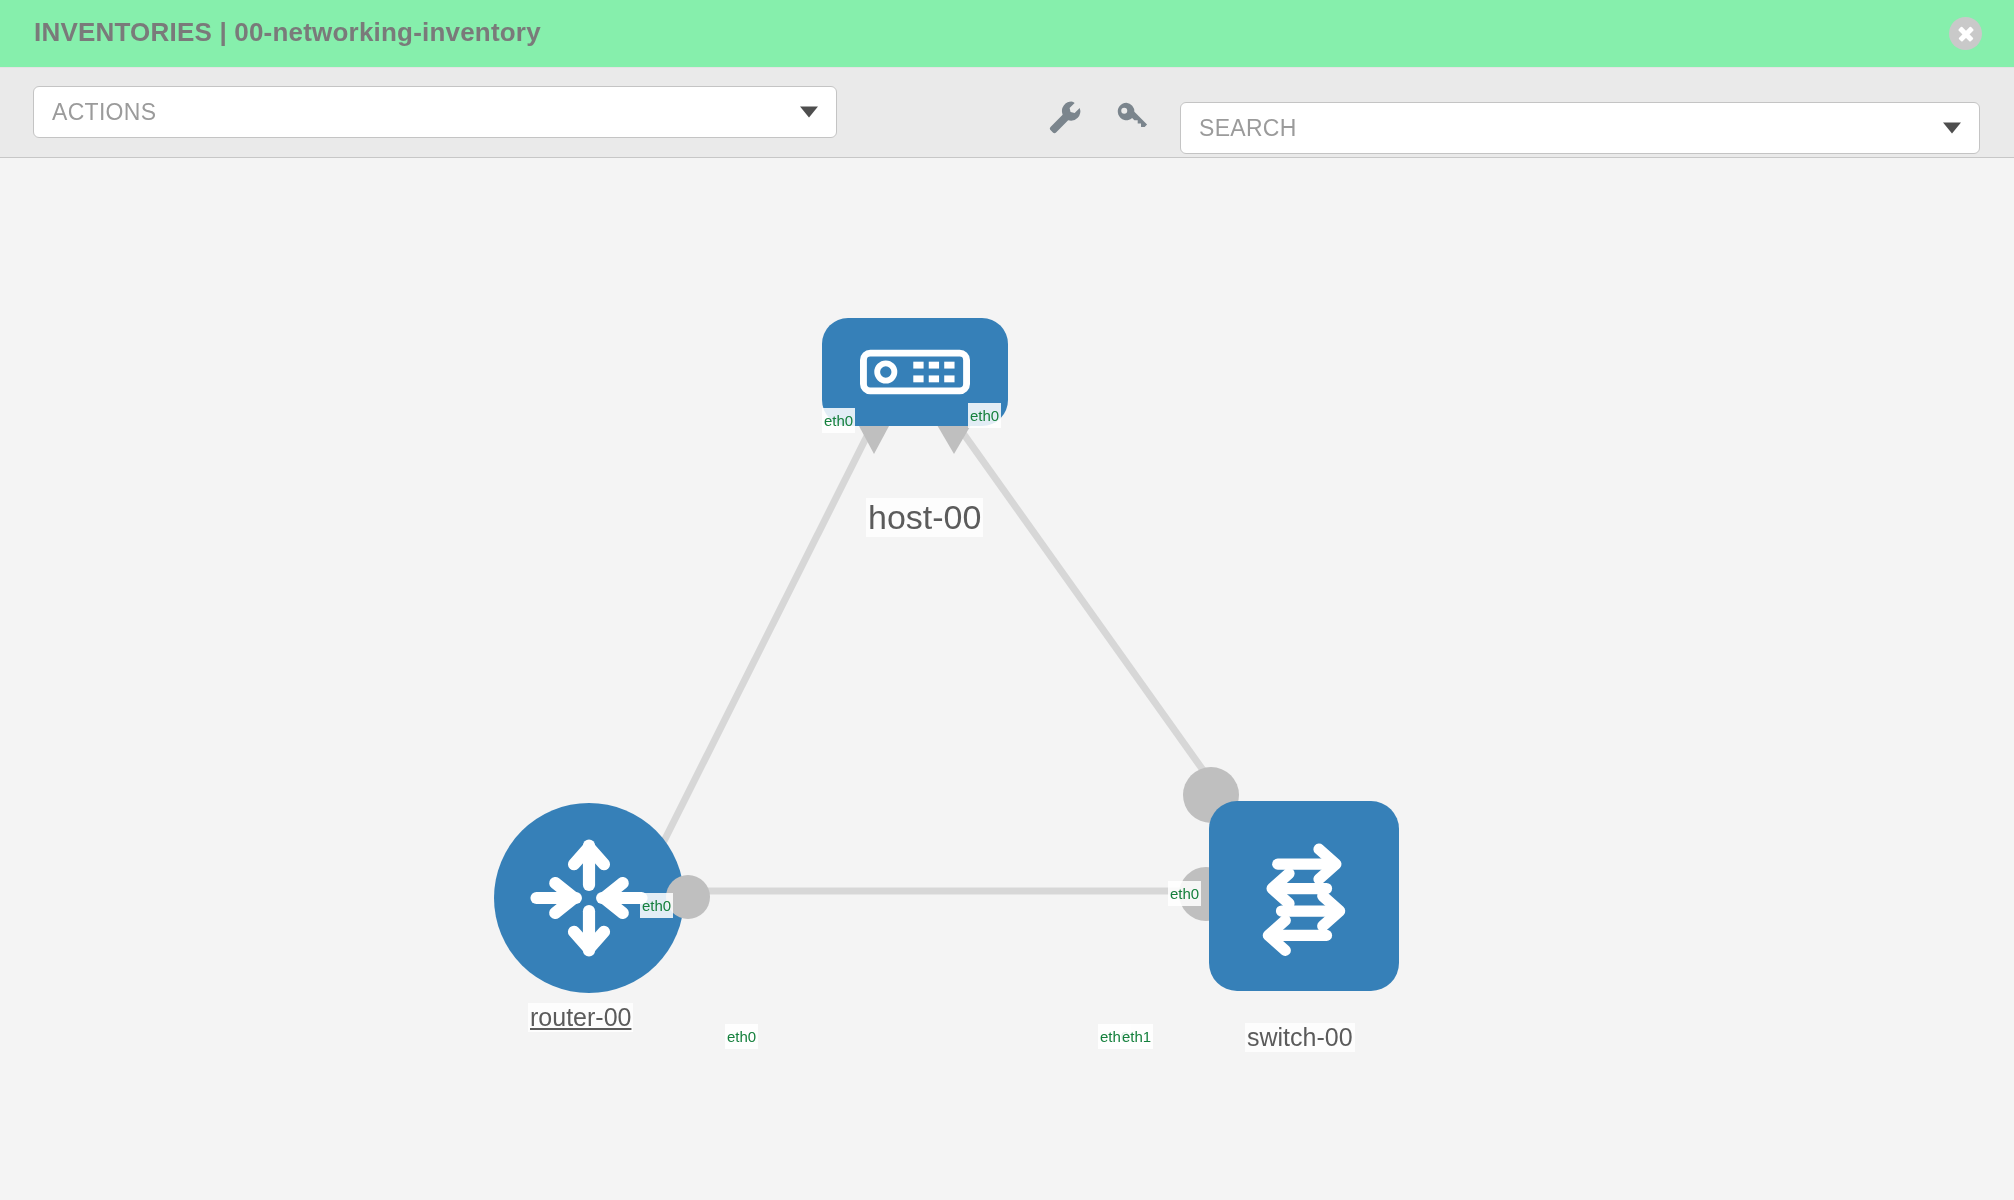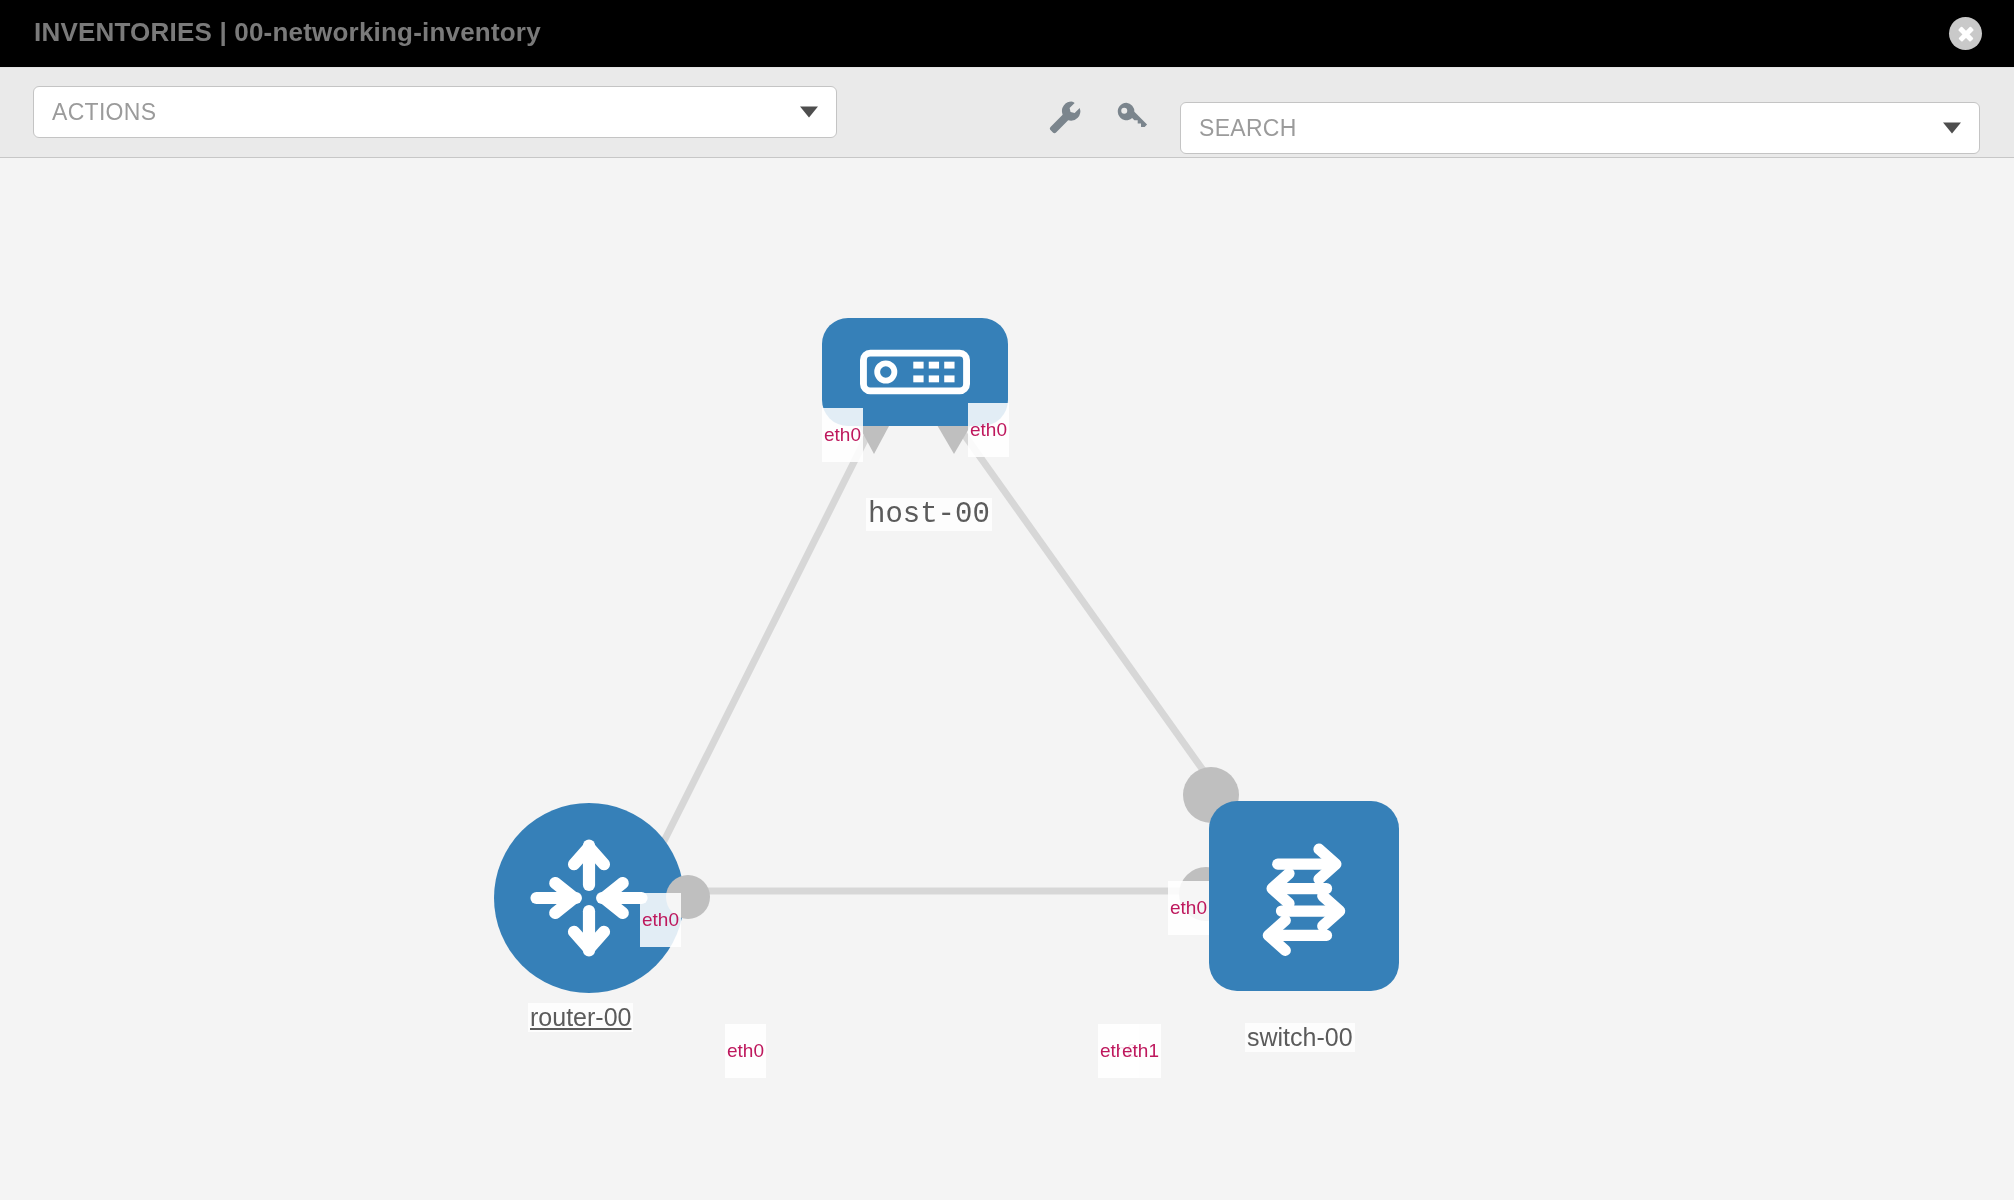--- a/index.html
+++ b/index.html
@@ -9,21 +9,21 @@
     background: #ffffff;
     font-family: "Liberation Sans", sans-serif;
     overflow: hidden;
   }
   #app { position: relative; width: 2014px; height: 1200px; }
 
   
   .header {
     position: absolute; top: 0; left: 0;
     width: 2014px; height: 68px;
-    background: #000000;
+    background: #86efac;
     border-bottom: 1px solid #e3e3e3;
   }
   .header-title {
     position: absolute; left: 34px; top: 17px;
     font-size: 26px; font-weight: bold;
     color: #7a7a7a; letter-spacing: 0.2px;
     white-space: nowrap;
   }
   .close-btn {
     position: absolute; right: 32px; top: 17px;
@@ -106,30 +106,30 @@
     background: rgba(255,255,255,0.82);
     white-space: nowrap; padding: 0 2px;
   }
   .port {
     position: absolute;
     background: #bfbfbf;
     border-radius: 50%;
   }
   .iface-label {
     position: absolute;
-    font-size: 19px; color: #be185d;
+    font-size: 15px; color: #15803d;
     background: rgba(255,255,255,0.86);
-    white-space: nowrap; padding: 16px 2px;
+    white-space: nowrap; padding: 4px 2px;
   }
 
   
   #node-host { left: 822px; top: 160px; }
   #node-host .node-shape { width: 186px; height: 108px; border-radius: 26px; }
   #node-host .node-shape svg { width: 110px; height: 56px; }
-  #node-host .node-label { left: 44px; top: 180px; font-size: 29px; font-family: Liberation Mono, monospace; }
+  #node-host .node-label { left: 44px; top: 180px; font-size: 34px; }
 
   
   #node-router { left: 494px; top: 645px; }
   #node-router .node-shape { width: 190px; height: 190px; border-radius: 50%; }
   #node-router .node-shape svg { width: 120px; height: 120px; }
   #node-router .node-label { left: 34px; top: 200px; text-decoration: underline; }
 
   
   #node-switch { left: 1209px; top: 643px; }
   #node-switch .node-shape { width: 190px; height: 190px; border-radius: 28px; }

